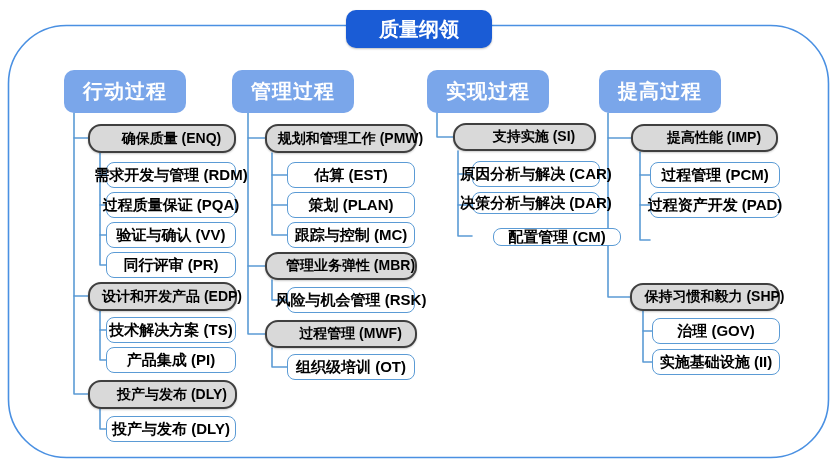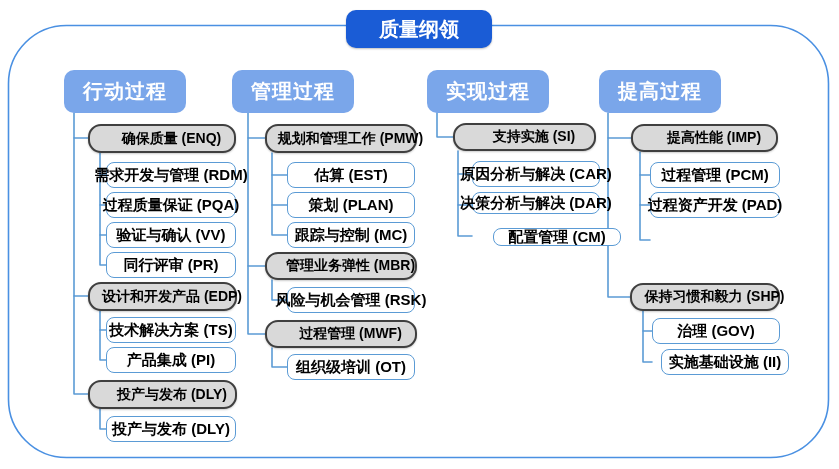--- a/index.html
+++ b/index.html
@@ -90,15 +90,15 @@
   <div class="node gray" style="left:453px;top:123px;width:143px;height:28px;">支持实施 (SI)</div>
   <div class="node white" style="left:472px;top:161px;width:128px;height:26px;">原因分析与解决 (CAR)</div>
   <div class="node white" style="left:472px;top:192px;width:128px;height:22px;">决策分析与解决 (DAR)</div>
   <div class="node white" style="left:472px;top:228px;width:128px;height:18px;margin-left:21px;">配置管理 (CM)</div>
 
   <div class="node gray" style="left:631px;top:124px;width:147px;height:28px;">提高性能 (IMP)</div>
   <div class="node white" style="left:650px;top:162px;width:130px;height:26px;">过程管理 (PCM)</div>
   <div class="node white" style="left:650px;top:192px;width:130px;height:26px;">过程资产开发 (PAD)</div>
   <div class="node gray" style="left:630px;top:283px;width:150px;height:28px;">保持习惯和毅力 (SHP)</div>
   <div class="node white" style="left:652px;top:318px;width:128px;height:26px;">治理 (GOV)</div>
-  <div class="node white" style="left:652px;top:349px;width:128px;height:26px;margin-left:9px;">实施基础设施 (II)</div>
+  <div class="node white" style="left:652px;top:349px;width:128px;height:26px;">实施基础设施 (II)</div>
 
 </div>
 
 </body></html>

